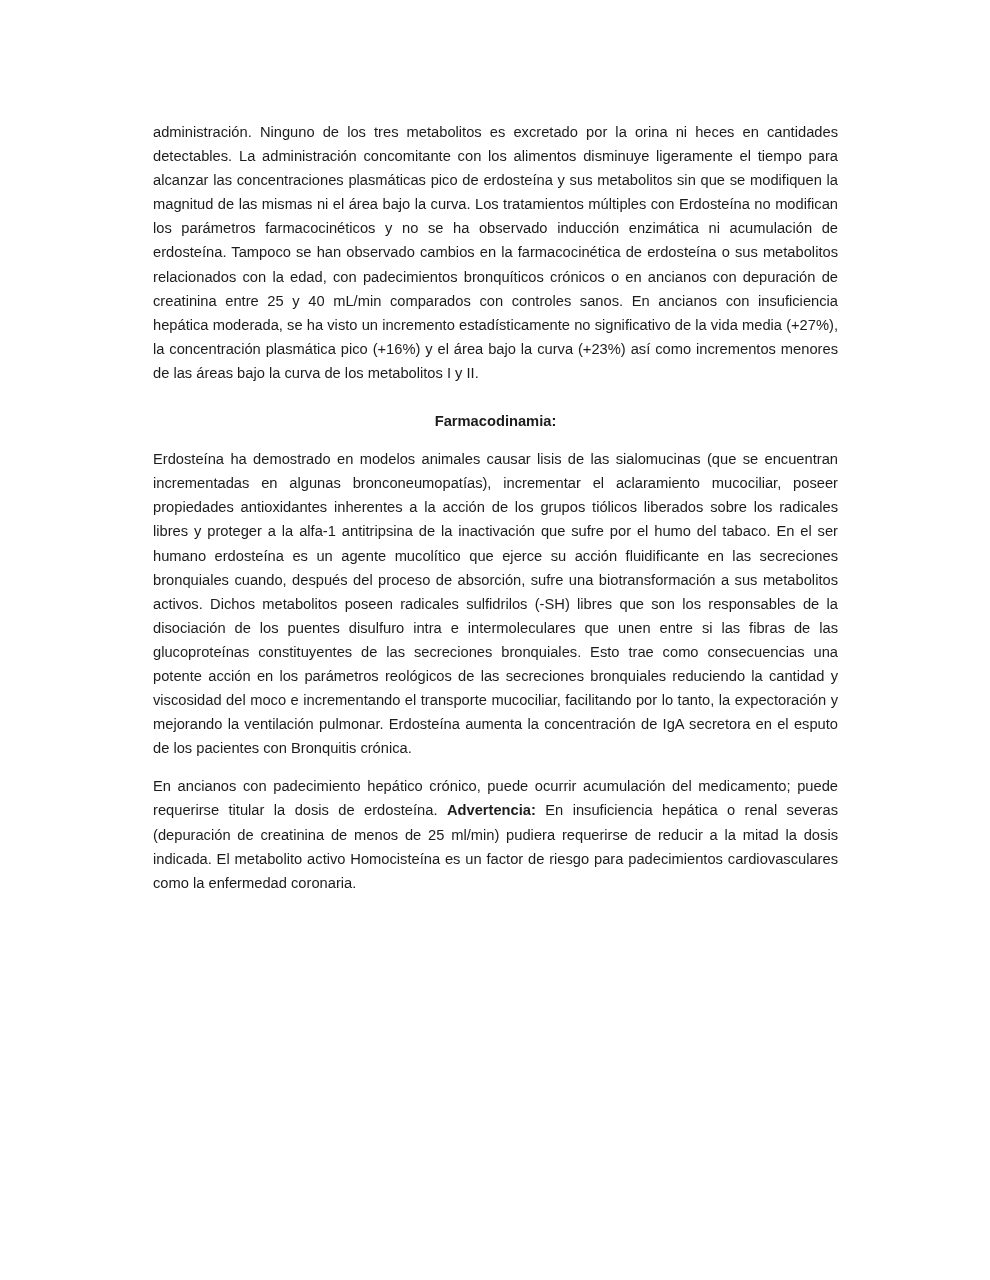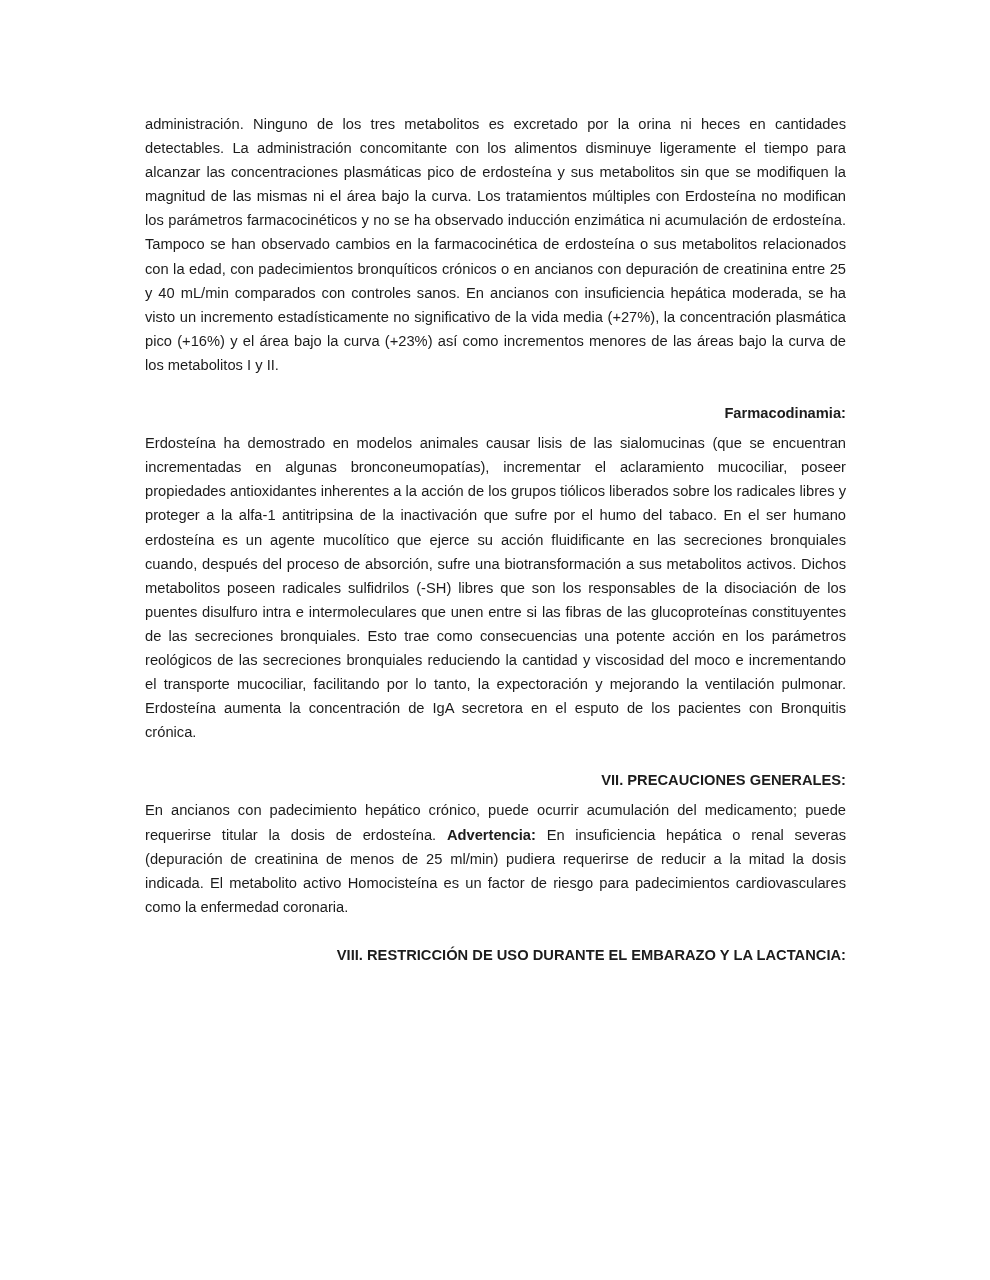--- a/index.html
+++ b/index.html
@@ -15,47 +15,45 @@
     overflow: hidden;
   }
   .page {
     box-sizing: border-box;
     width: 990px;
     height: 1280px;
     padding: 106px 138px 40px 139px;
     background: #ffffff;
   }
   .para, .heading {
-    margin: 6px;
+    margin: 14px;
     font-size: 14.7px;
     line-height: 24.1px;
     text-align: justify;
     font-weight: normal;
   }
   .heading {
     font-weight: bold;
     margin-top: 24px;
-    text-align: right;
+    text-align: center;
   }
   .para strong {
     font-weight: bold;
   }
 </style>
 </head>
 <body>
 
 <div class="page">
 
   <p class="para">administración.  Ninguno de los tres metabolitos es excretado por la orina ni heces en cantidades detectables.  La administración concomitante con los alimentos disminuye ligeramente el tiempo para alcanzar las concentraciones plasmáticas pico de erdosteína y sus metabolitos sin que se modifiquen la magnitud de las mismas ni el área bajo la curva. Los tratamientos múltiples con Erdosteína no modifican los parámetros farmacocinéticos y no se ha observado inducción enzimática ni acumulación de erdosteína. Tampoco se han observado cambios en la farmacocinética de erdosteína o sus metabolitos relacionados con la edad, con padecimientos bronquíticos crónicos o  en ancianos con depuración de creatinina entre 25 y 40 mL/min comparados con controles sanos. En ancianos con insuficiencia hepática moderada, se ha visto un incremento estadísticamente no significativo de la vida media (+27%), la concentración plasmática pico (+16%) y el área bajo la curva (+23%) así como incrementos menores  de las áreas bajo la curva de los metabolitos I y II.</p>
 
   <h2 class="heading">Farmacodinamia:</h2>
 
   <p class="para">Erdosteína ha demostrado en modelos animales causar lisis de las sialomucinas (que se encuentran incrementadas en algunas bronconeumopatías), incrementar el aclaramiento mucociliar, poseer propiedades antioxidantes inherentes a la acción de los grupos tiólicos liberados sobre los radicales libres y proteger a la alfa-1 antitripsina de la inactivación que sufre por el humo del tabaco.  En el ser humano erdosteína es un agente mucolítico que ejerce su acción fluidificante en las secreciones bronquiales cuando, después del proceso de absorción, sufre una biotransformación a sus metabolitos activos.  Dichos metabolitos poseen radicales sulfidrilos (-SH) libres que son los responsables de la disociación de los puentes disulfuro intra e intermoleculares que unen entre si las fibras de las glucoproteínas constituyentes de las secreciones bronquiales.   Esto trae como consecuencias una potente acción en los parámetros reológicos de las secreciones bronquiales reduciendo la cantidad y viscosidad del moco e incrementando el transporte mucociliar, facilitando por lo tanto, la expectoración y mejorando la ventilación pulmonar. Erdosteína aumenta la concentración de IgA secretora en el esputo de los pacientes con Bronquitis crónica.</p>
 
 
 
-  <h2 class="heading">VII. PRECAUCIONES GENERALES:</h2>
 
   <p class="para"><span>En ancianos con padecimiento hepático crónico, puede ocurrir acumulación del medicamento; puede requerirse titular la dosis de erdosteína. </span><strong>Advertencia:</strong><span> En insuficiencia hepática o renal severas (depuración de creatinina de menos de 25 ml/min) pudiera requerirse de reducir a la mitad la dosis indicada. El metabolito activo Homocisteína es un factor de riesgo para padecimientos cardiovasculares como la enfermedad coronaria.</span></p>
 
-  <h2 class="heading">VIII. RESTRICCIÓN DE USO DURANTE EL EMBARAZO Y LA LACTANCIA:</h2>
 
 </div>
 
 </body></html>

